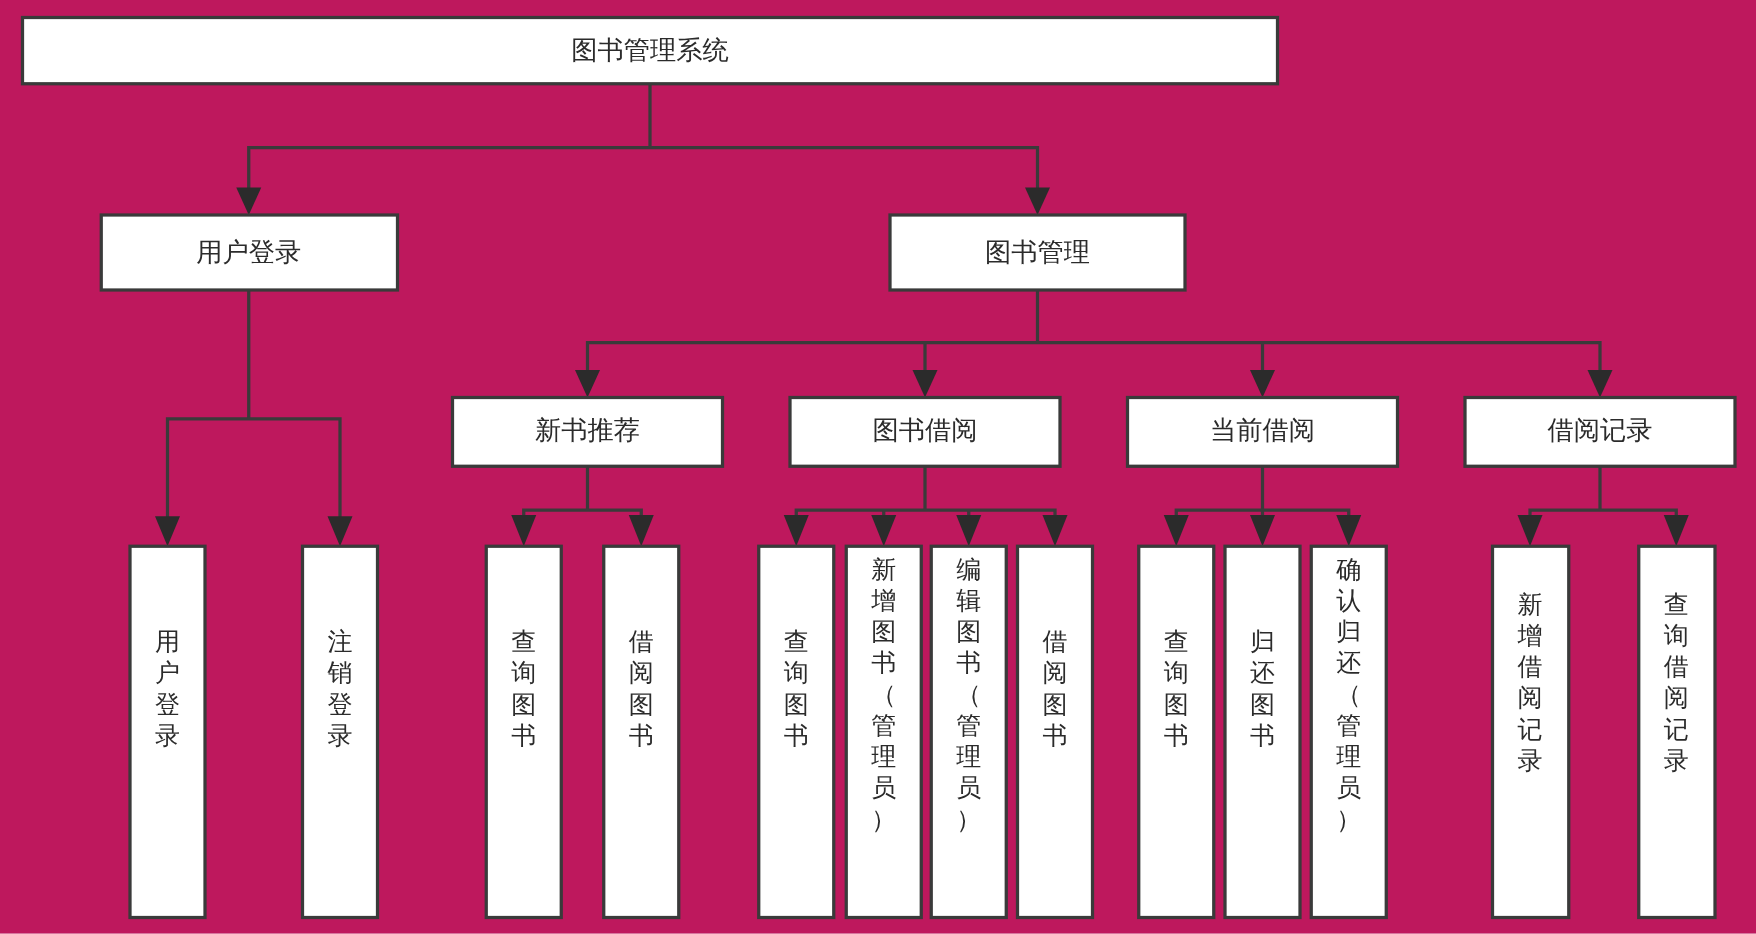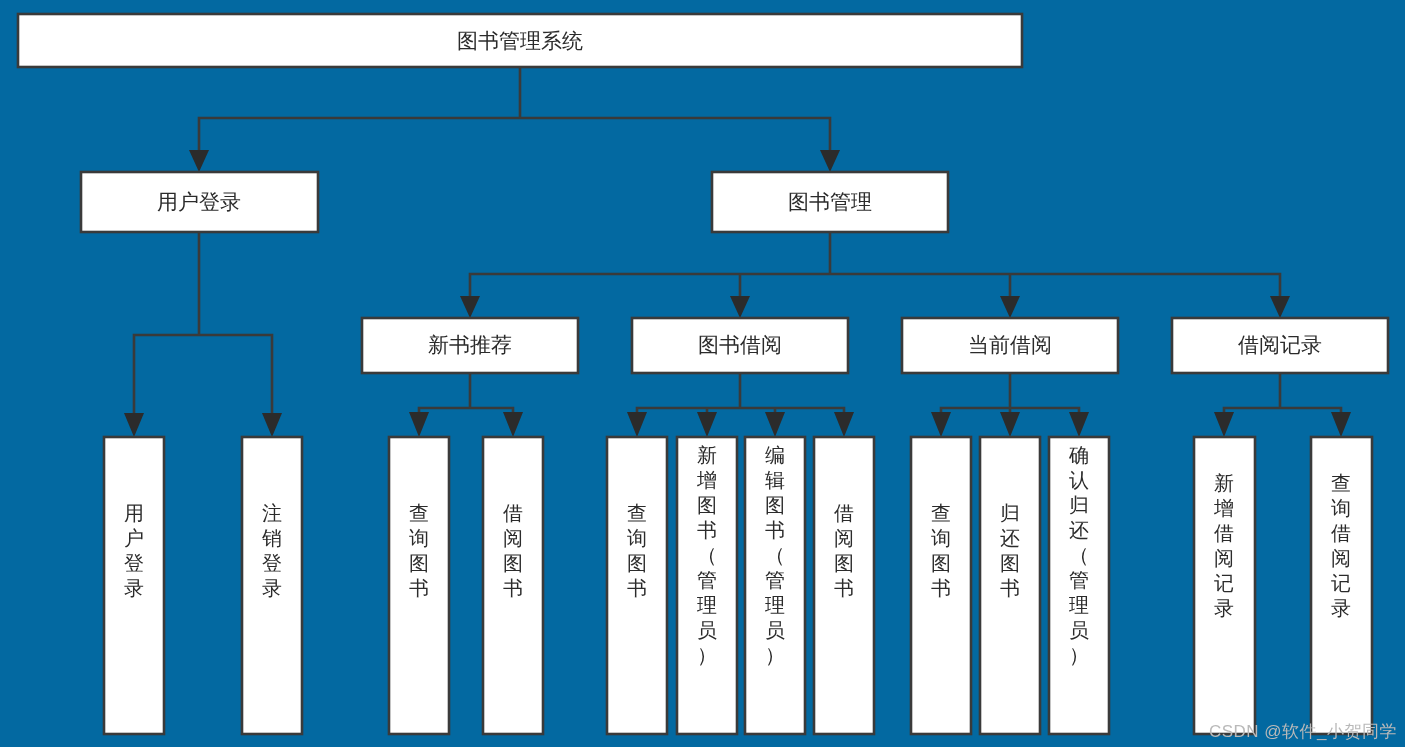--- a/index.html
+++ b/index.html
@@ -10,21 +10,21 @@
   body {
     width: 1405px;
     height: 747px;
     overflow: hidden;
     font-family: "Liberation Sans", "DejaVu Sans", sans-serif;
   }
   #diagram-root {
     position: relative;
     width: 1405px;
     height: 747px;
-    background: #0369a1;
+    background: #be185d;
   }
   svg#flow-svg {
     position: absolute;
     left: 0;
     top: 0;
     width: 1405px;
     height: 747px;
     display: block;
   }
   .node-box {
@@ -193,14 +193,13 @@
       <rect class="node-box" x="1194" y="437" width="61" height="297"></rect>
       <text class="node-label-v" x="1224" y="490"><tspan x="1224" dy="0">新</tspan><tspan x="1224" dy="25">增</tspan><tspan x="1224" dy="25">借</tspan><tspan x="1224" dy="25">阅</tspan><tspan x="1224" dy="25">记</tspan><tspan x="1224" dy="25">录</tspan></text>
     </g>
     <g>
       <rect class="node-box" x="1311" y="437" width="61" height="297"></rect>
       <text class="node-label-v" x="1341" y="490"><tspan x="1341" dy="0">查</tspan><tspan x="1341" dy="25">询</tspan><tspan x="1341" dy="25">借</tspan><tspan x="1341" dy="25">阅</tspan><tspan x="1341" dy="25">记</tspan><tspan x="1341" dy="25">录</tspan></text>
     </g>
 
   </svg>
 
-  <div class="watermark">CSDN @软件_小贺同学</div>
 </div>
 
 </body></html>

